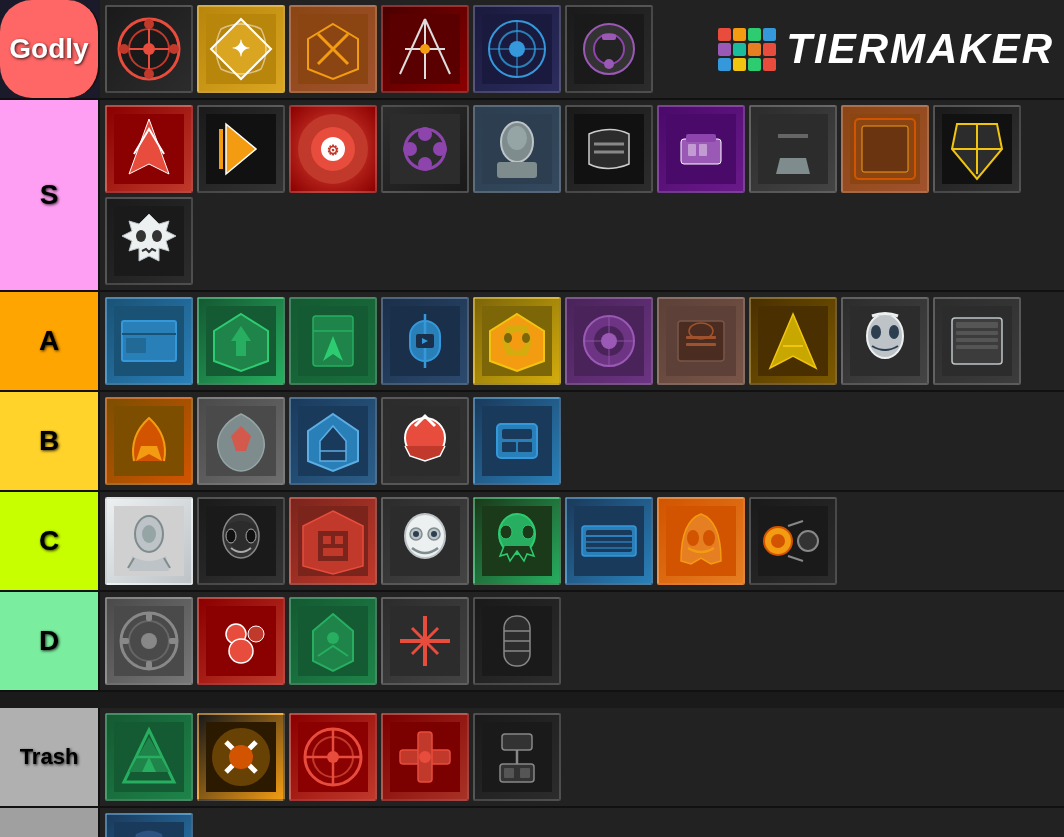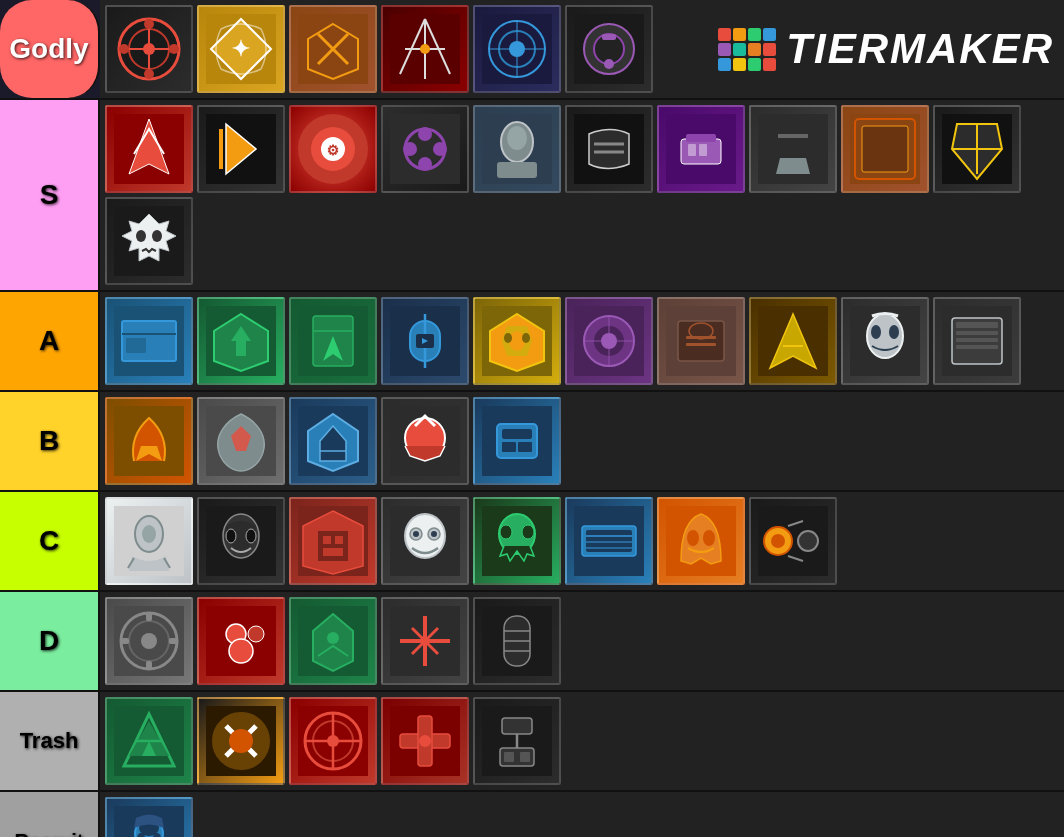--- a/index.html
+++ b/index.html
@@ -632,21 +632,21 @@
         <rect x="22" y="10" width="26" height="50" rx="12" fill="#2c2c2c" stroke="#888" stroke-width="1.5"></rect>
         <line x1="22" y1="25" x2="48" y2="25" stroke="#888" stroke-width="1.5"></line>
         <line x1="22" y1="35" x2="48" y2="35" stroke="#888" stroke-width="1.5"></line>
         <line x1="22" y1="45" x2="48" y2="45" stroke="#888" stroke-width="1.5"></line>
         </svg>
       </div>
         </div>
     </div>
   </div>
 
-  <div class="tier-row" style="min-height:95px; background:#1a1a2a;">
+  <div class="tier-row" style="min-height:95px; background:#1a1a2a;margin-top:16px;">
     <div class="tier-label" style="background: #b0b0b0; color:#000; width:100px; min-width:100px; font-size:22px; font-weight:bold; display:flex; align-items:center; justify-content:center; border-right:2px solid #111;">
       <span>Trash</span>
     </div>
     <div class="tier-content" style="background:#222; min-height:95px;">
       <div class="item-slot">
           <div class="icon-bg" style="background: linear-gradient(135deg, #145a32, #1e8449);">
         <svg width="70" height="70" viewBox="0 0 70 70">
               <rect width="70" height="70" fill="#145a32"></rect>
         <path d="M10,60 L35,8 L60,60 Z" fill="none" stroke="#27ae60" stroke-width="3"></path>
         <path d="M15,50 L35,15 L55,50" fill="#1e8449"></path>

